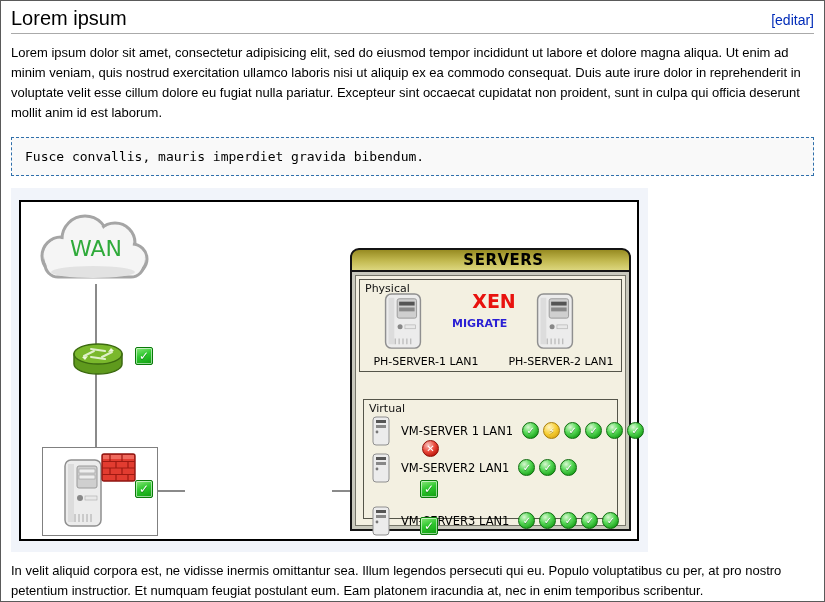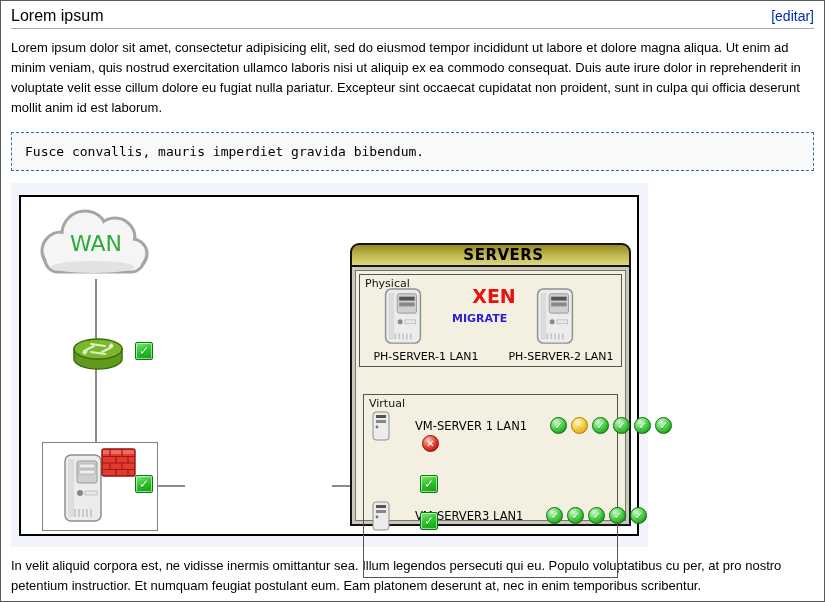--- a/index.html
+++ b/index.html
@@ -8,21 +8,21 @@
   .page {
     position: relative; width: 825px; height: 602px;
     border: 1px solid #5a5a5a; background: #fff; overflow: hidden;
   }
   
   .headline {
     display: flex; align-items: baseline;
     margin: 6px 10px 0 10px; padding-bottom: 3px;
     border-bottom: 1px solid #aaa;
   }
-  .headline h1 { font-size: 16px; font-weight: normal; color: #000; }
+  .headline h1 { font-size: 20px; font-weight: normal; color: #000; }
   .edit-link { margin-left: auto; font-size: 14px; color: #002bb8; text-decoration: none; cursor: pointer; }
   .para { margin: 9px 10px 0 10px; font-size: 13px; line-height: 1.55; color: #000; }
   .pre-box {
     margin: 13px 10px 0 10px; padding: 11px 13px;
     border: 1px dashed #2f6fab; background: #f9f9f9;
     font-family: "DejaVu Sans Mono", monospace; font-size: 13px; color: #000;
     white-space: pre;
   }
   
   .diagram-img {
@@ -81,22 +81,22 @@
   .panel { position: absolute; border: 1px solid #55554a; }
   .panel-label { position: absolute; left: 5px; top: 2px; font-size: 11px; color: #111; }
   .physical { left: 3px; top: 3px; right: 3px; height: 93px; }
   .xen-label { position: absolute; left: 92px; top: 10px; width: 84px; text-align: center; color: #e8120e; font-weight: bold; font-size: 19px; }
   .migrate-label { position: absolute; left: 92px; top: 37px; width: 84px; text-align: left; color: #2a1fd4; font-weight: bold; font-size: 11px; }
   .host-label { position: absolute; top: 75px; font-size: 11px; text-align: center; white-space: nowrap; }
   .host1-label { left: 0; width: 132px; }
   .host2-label { left: 132px; width: 138px; }
   .tower1 { left: 15px; top: 12px; }
   .tower2 { left: 167px; top: 12px; }
-  .virtual { left: 7px; top: 123px; right: 7px; height: 184px; }
-  .vm-row { position: absolute; left: 6px; display: flex; align-items: center; gap: 23px; white-space: nowrap; }
+  .virtual { left: 7px; top: 123px; right: 7px; height: 120px; }
+  .vm-row { position: absolute; left: 6px; display: flex; align-items: center; gap: 9px; white-space: nowrap; }
   .vm-row .vm-label { font-size: 11.5px; color: #000; }
   .vm-row1 { top: 16px; }
   .vm-row2 { top: 53px; }
   .vm-row3 { top: 90px; margin-top: 16px; }
   .icons { display: flex; align-items: center; gap: 4px; }
   .status {
     width: 17px; height: 17px; border-radius: 50%;
     display: inline-flex; align-items: center; justify-content: center;
     font-family: "DejaVu Sans", sans-serif; font-weight: bold; color: #fff;
   }
@@ -262,20 +262,34 @@
                     <span class="status ok"></span>
                     <span class="status warn"></span>
                     <span class="status ok"></span>
                     <span class="status ok"></span>
                     <span class="status ok"></span>
                     <span class="status ok"></span>
                   </span>
               </div>
               <div class="subicon sub1 err"></div>
 
+              <div class="vm-row vm-row2">
+                <svg width="22" height="30" viewBox="0 0 22 30">
+                  <rect x="3" y="1" width="16" height="28" rx="3" fill="#ececec" stroke="#8f8f8f"></rect>
+                  <rect x="6" y="4" width="10" height="3" fill="#555"></rect>
+                  <rect x="6" y="9" width="10" height="3" fill="#888"></rect>
+                  <circle cx="7" cy="16" r="1.4" fill="#777"></circle>
+                </svg>
+                <span class="vm-label">VM-SERVER2 LAN1</span>
+                <span class="icons">
+                    <span class="status ok"></span>
+                    <span class="status ok"></span>
+                    <span class="status ok"></span>
+                  </span>
+              </div>
               <div class="subicon sub2 check"></div>
 
               <div class="vm-row vm-row3">
                 <svg width="22" height="30" viewBox="0 0 22 30">
                   <rect x="3" y="1" width="16" height="28" rx="3" fill="#ececec" stroke="#8f8f8f"></rect>
                   <rect x="6" y="4" width="10" height="3" fill="#555"></rect>
                   <rect x="6" y="9" width="10" height="3" fill="#888"></rect>
                   <circle cx="7" cy="16" r="1.4" fill="#777"></circle>
                 </svg>
                 <span class="vm-label">VM-SERVER3 LAN1</span>
@@ -290,15 +304,15 @@
               <div class="subicon sub3 check"></div>
 
             </div>
           </div>
         </div>
       </div>
 
     </div>
   </div>
 
-  <p class="para">In velit aliquid corpora est, ne vidisse inermis omittantur sea. Illum legendos persecuti qui eu. Populo voluptatibus cu per, at pro nostro petentium instructior. Et numquam feugiat postulant eum. Eam platonem deserunt at, nec in enim temporibus scribentur.</p>
+  <p class="para">In velit aliquid corpora est, ne vidisse inermis omittantur sea. Illum legendos persecuti qui eu. Populo voluptatibus cu per, at pro nostro petentium instructior. Et numquam feugiat postulant eum. Eam platonem iracundia at, nec in enim temporibus scribentur.</p>
 
 </div>
 
 </body></html>

